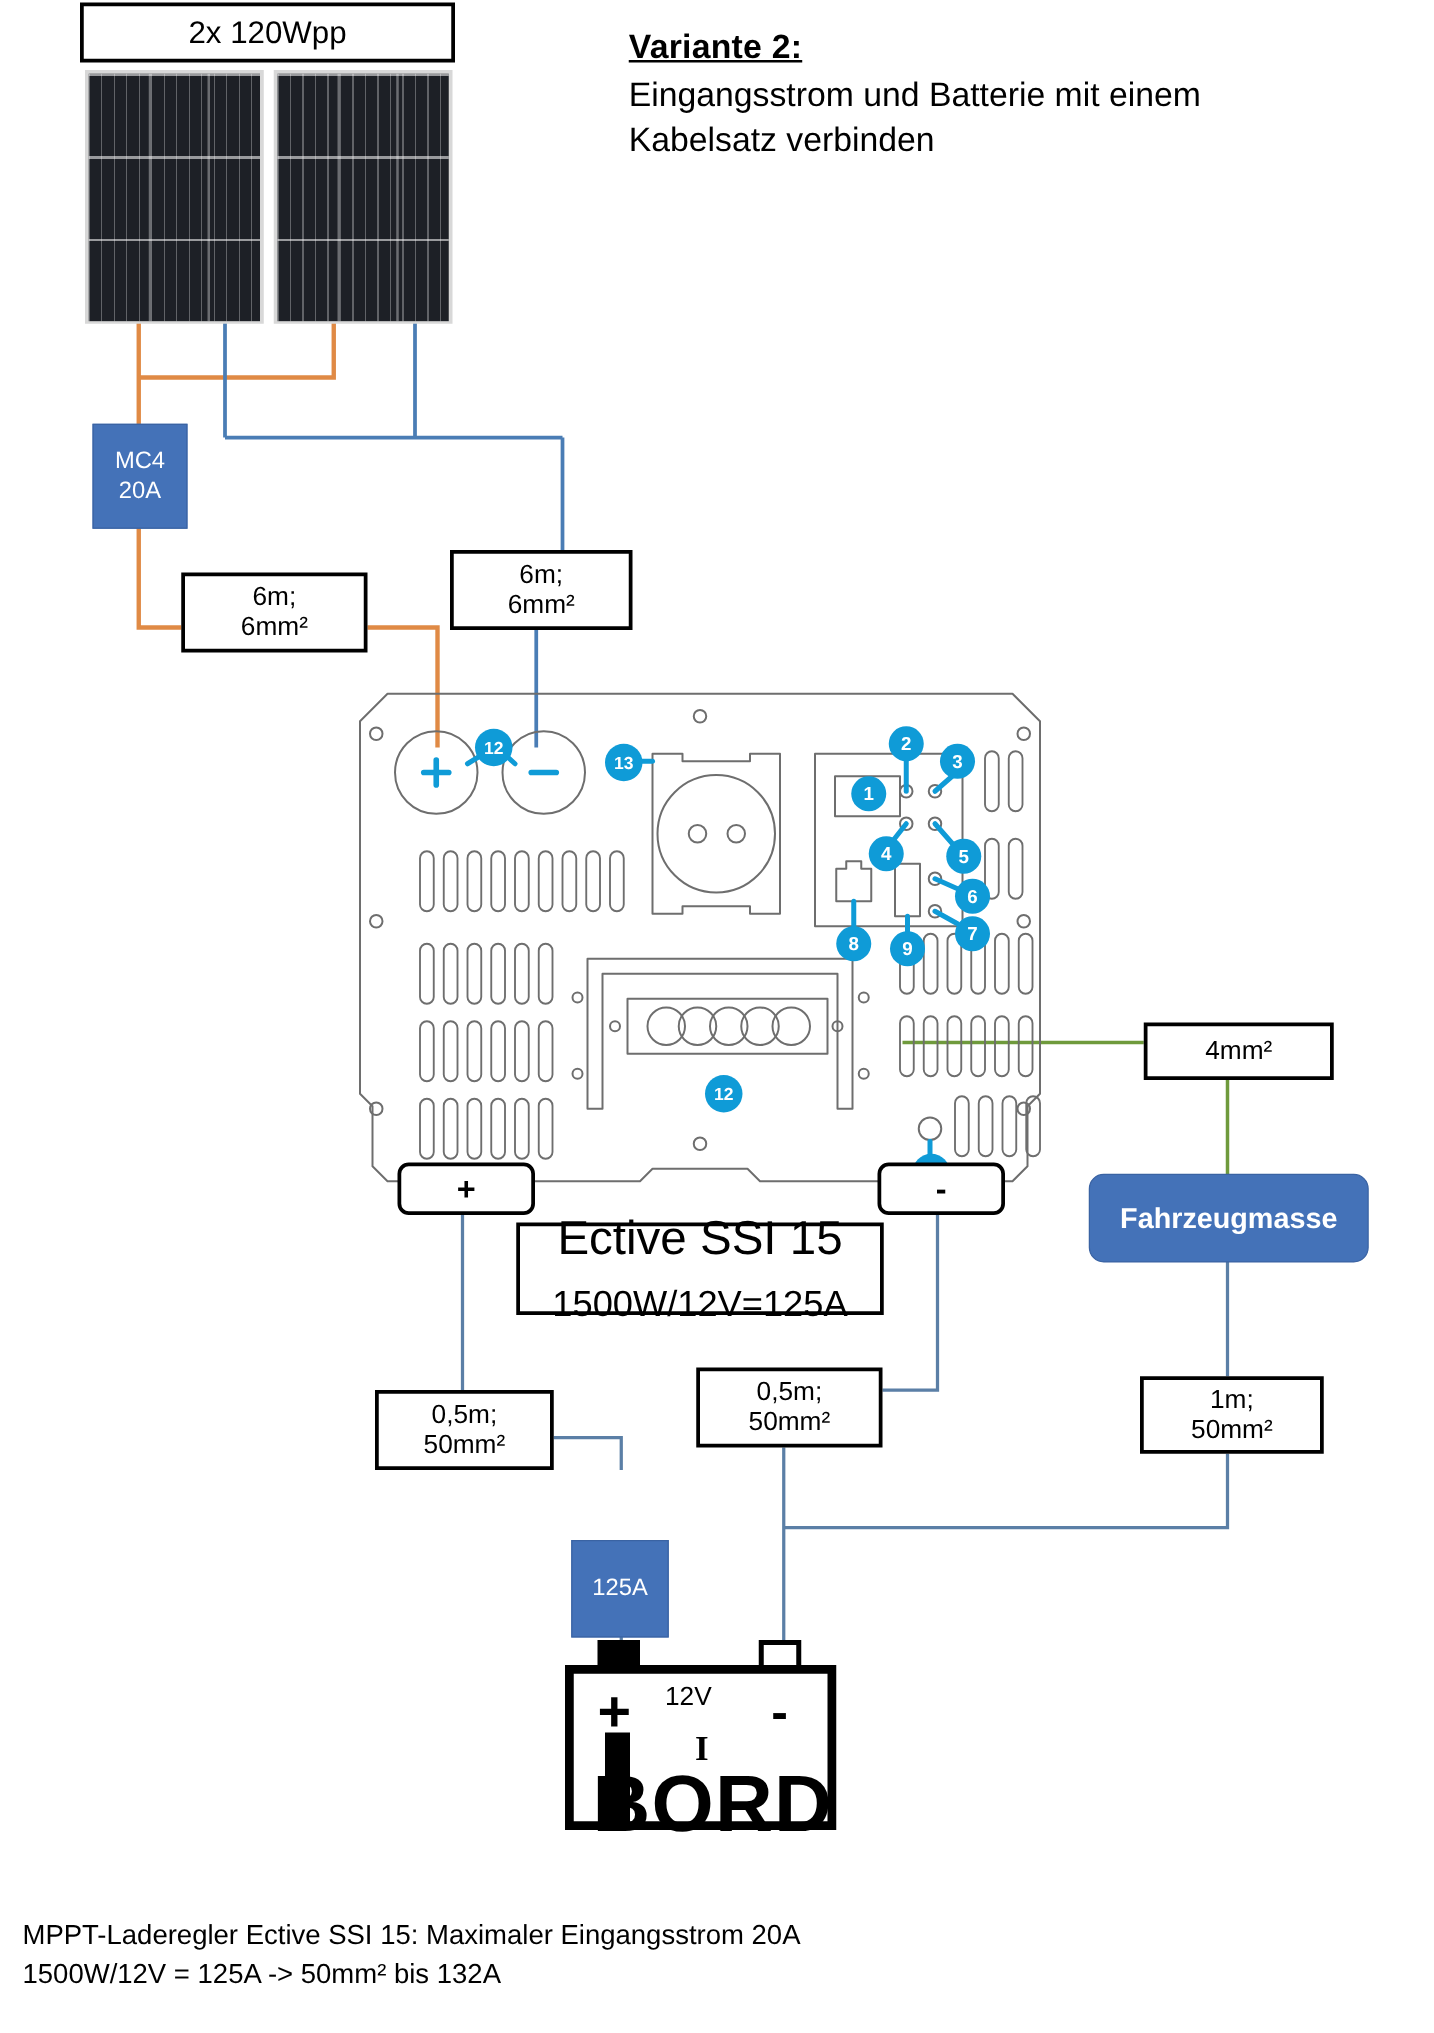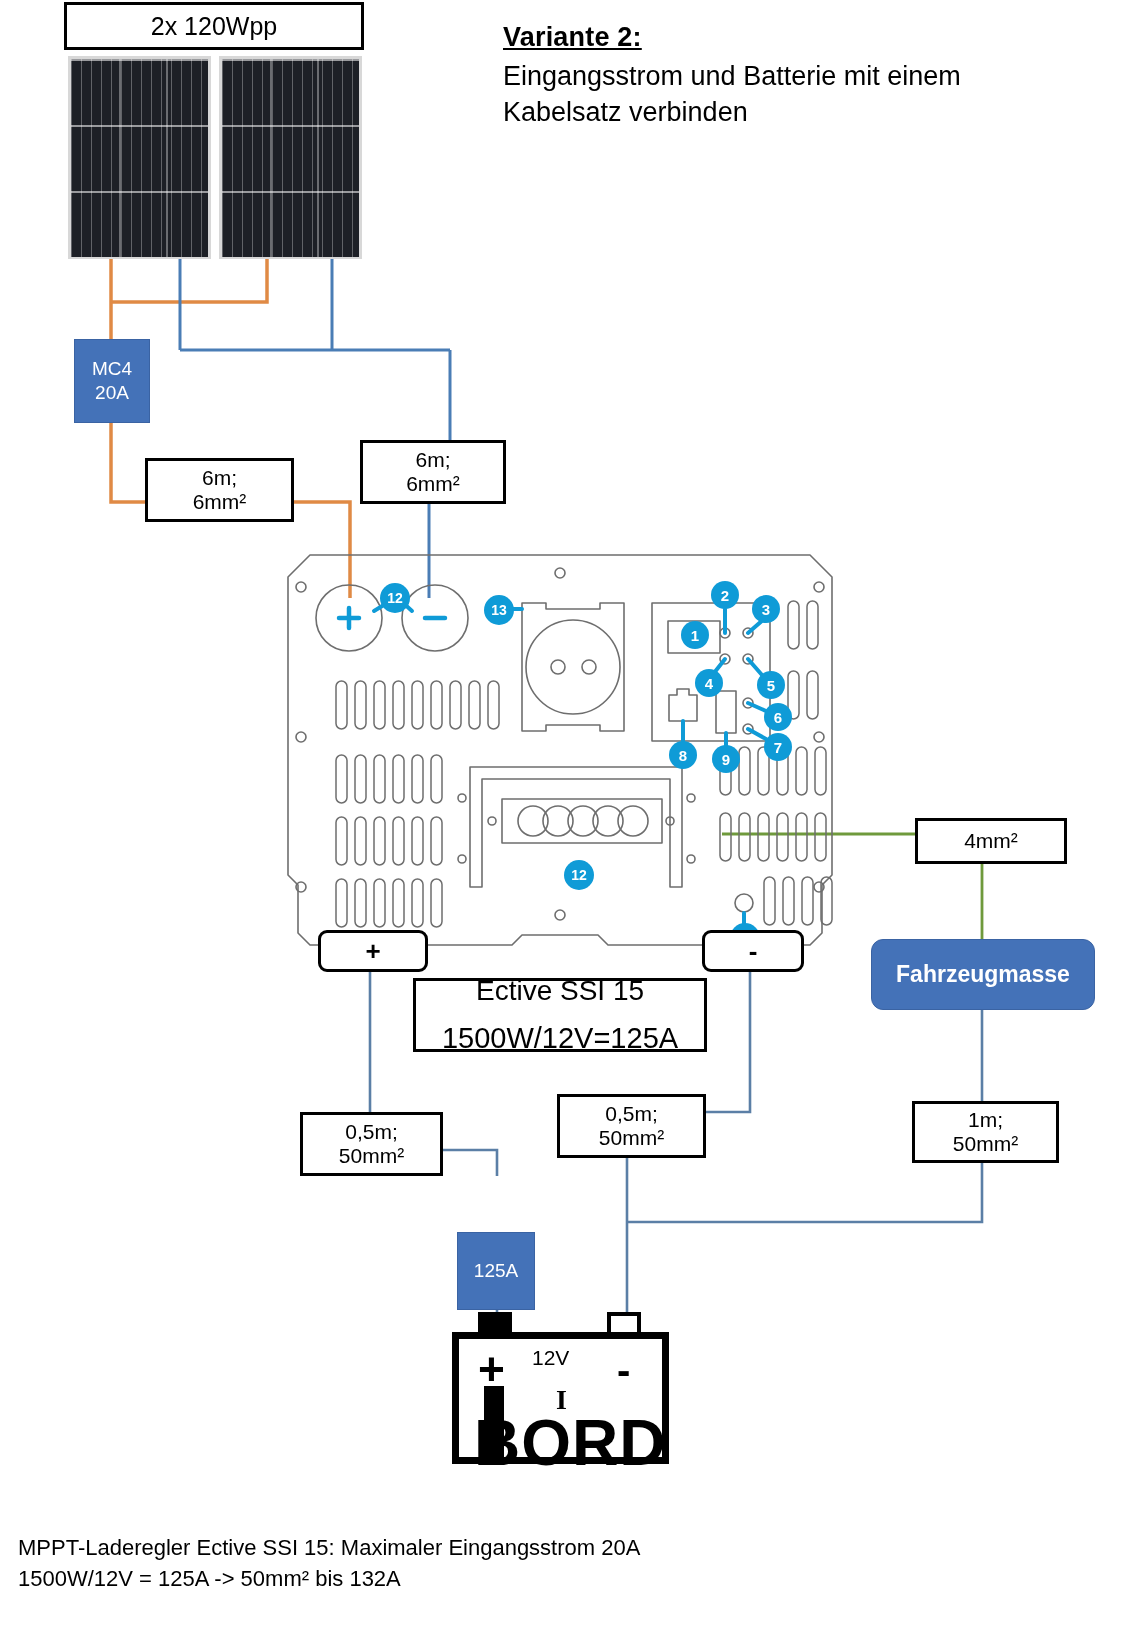--- a/index.html
+++ b/index.html
@@ -359,21 +359,21 @@
   </div>
 
   <div class="termpad" style="left:318px;top:930px;width:104px;height:36px;">
     <span>+</span>
   </div>
   <div class="termpad" style="left:702px;top:930px;width:96px;height:36px;">
     <span>-</span>
   </div>
 
   <div class="labelbox" style="left:413px;top:978px;width:288px;height:68px;">
-    <span style="font-size:28px;">Ective SSI 15</span>
+    <span style="font-size:38px;">Ective SSI 15</span>
     <span style="font-size:29px;margin-top:16px;">1500W/12V=125A</span>
   </div>
 
   <div class="labelbox" style="left:915px;top:818px;width:146px;height:40px;text-align:center;">
     <span>4mm²</span>
   </div>
 
   <div class="bluebox rounded" style="left:871px;top:939px;width:222px;height:69px;">
     <span>Fahrzeugmasse</span>
   </div>

